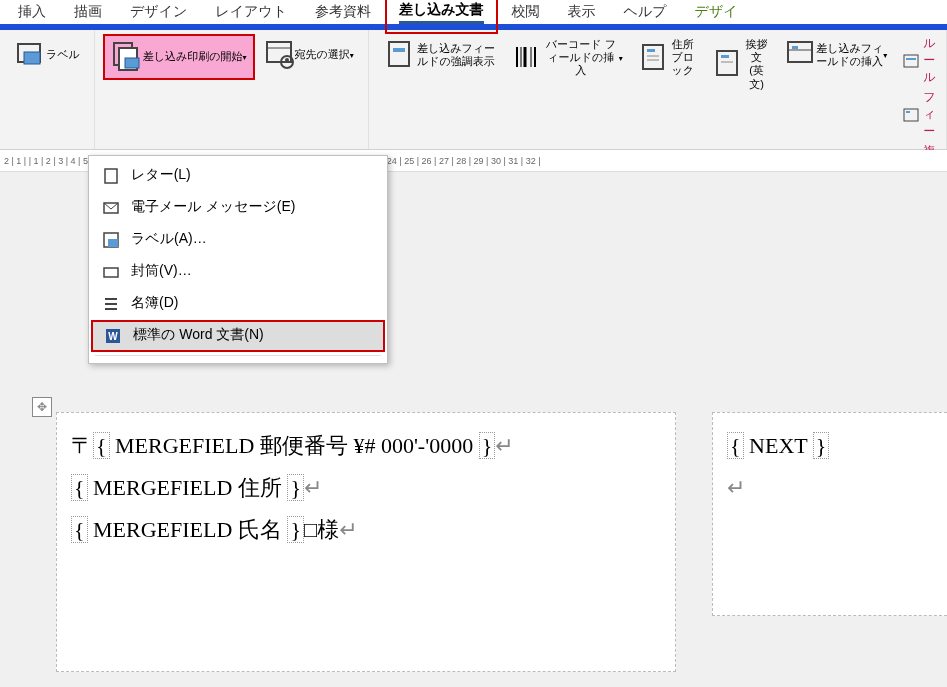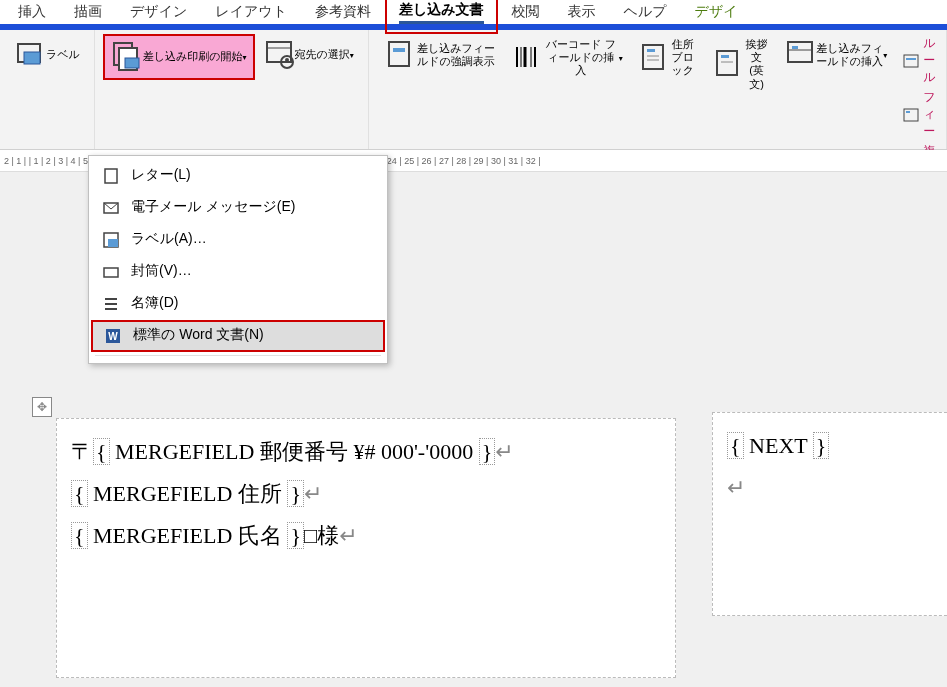--- a/index.html
+++ b/index.html
@@ -254,21 +254,21 @@
         </svg>
       </span>
     <span>標準の Word 文書(N)</span>
   </div>
   <div class="menu-sep"></div>
 </div>
 
 <div class="page-area" style="position:absolute; left:0; top:172px; width:947px;">
   <div class="move-handle" style="top:225px; left:32px;">✥</div>
 
-  <div class="label-cell left" style="top:240px;margin-top:6px;">
+  <div class="label-cell left" style="top:240px;">
     <div>
       <span>〒</span><span class="field-brace">{</span><span> MERGEFIELD 郵便番号 ¥# 000'-'0000 </span><span class="field-brace">}</span><span class="para-mark">↵</span>
     </div>
     <div>
       <span class="field-brace">{</span><span> MERGEFIELD 住所 </span><span class="field-brace">}</span><span class="para-mark">↵</span>
     </div>
     <div>
       <span class="field-brace">{</span><span> MERGEFIELD 氏名 </span><span class="field-brace">}</span><span>□様</span><span class="para-mark">↵</span>
     </div>
   </div>

